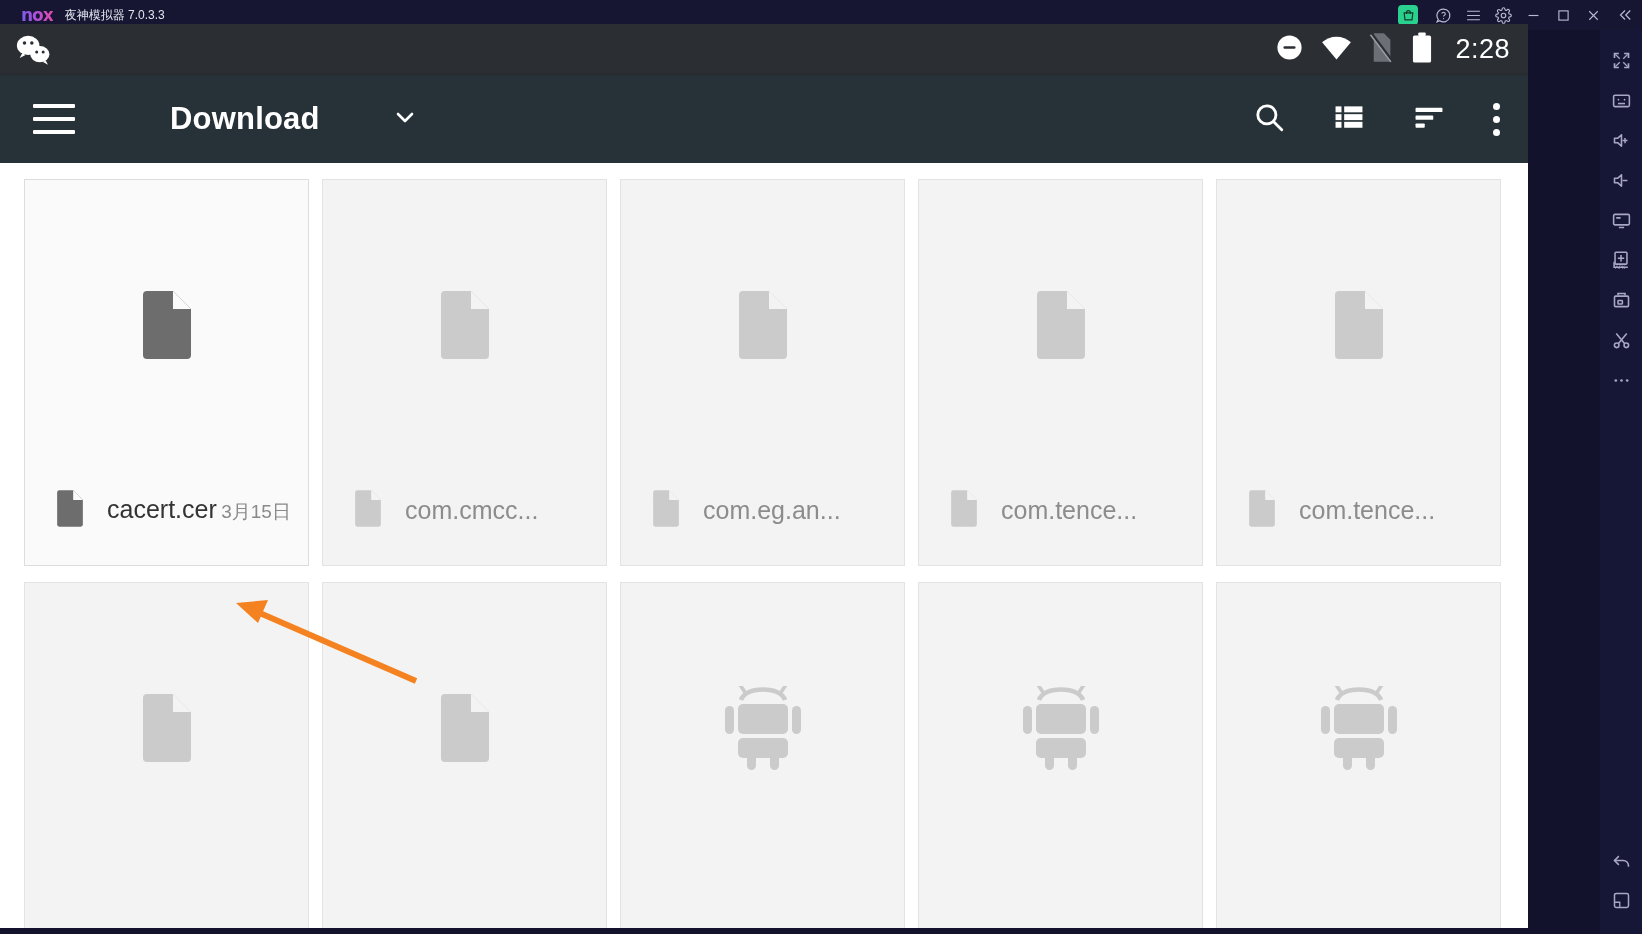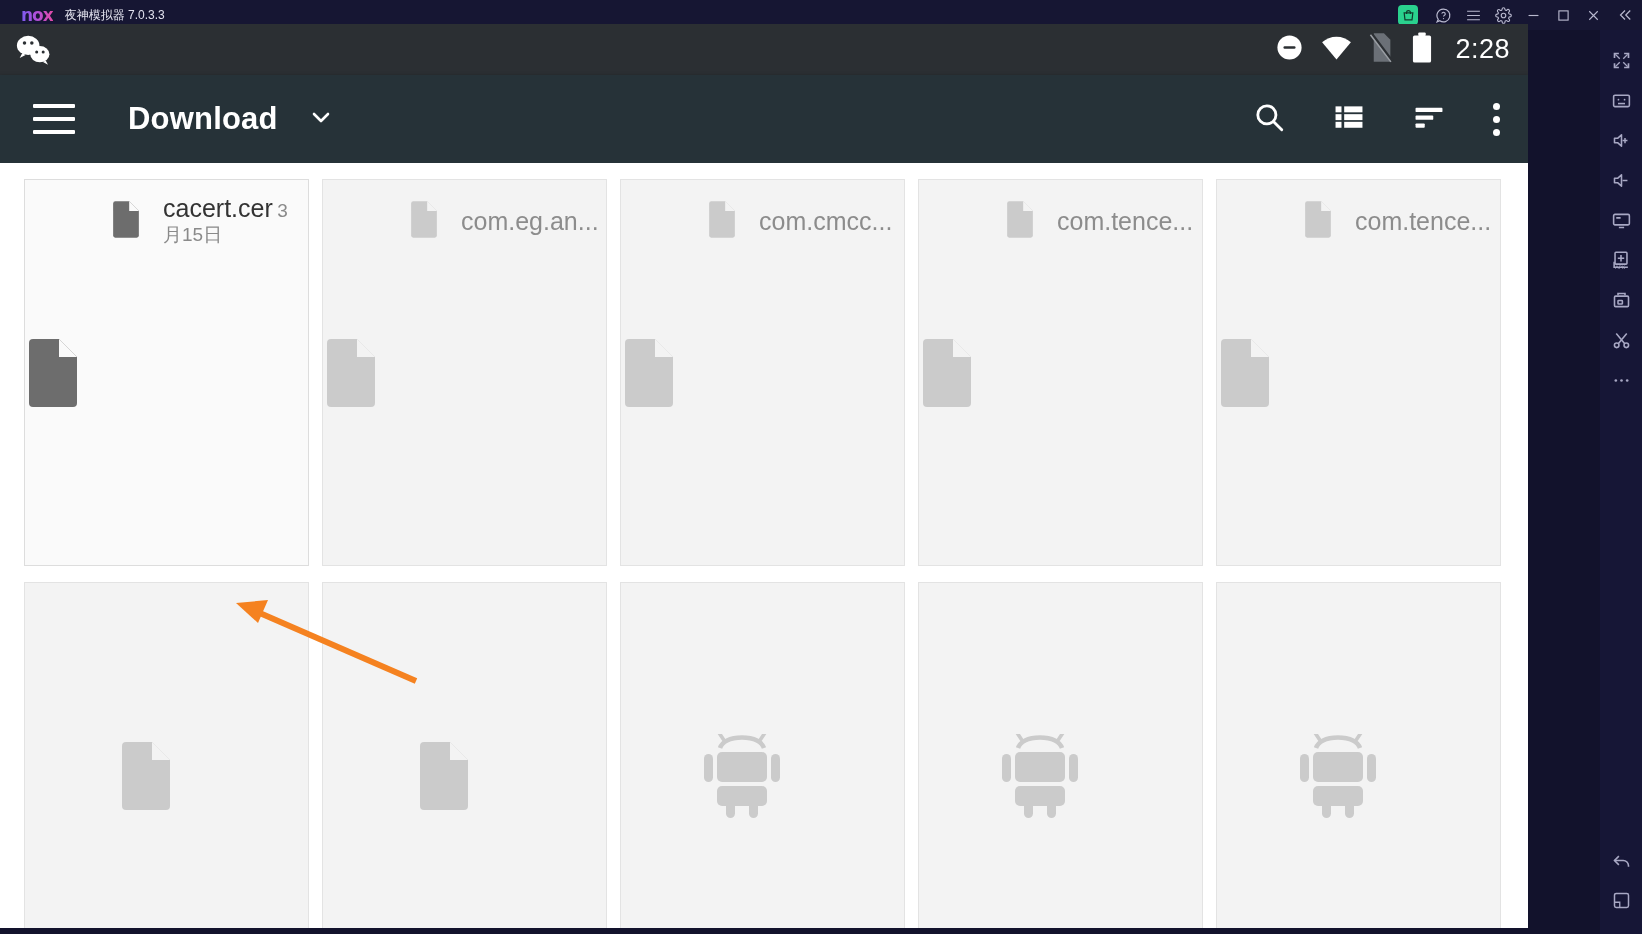--- a/index.html
+++ b/index.html
@@ -99,20 +99,21 @@
     font-family: "Liberation Sans", sans-serif;
   }
 
   
   .app-bar {
     height: 88px; width: 100%;
     background: #263238;
     display: flex; align-items: center;
     padding-left: 33px; padding-right: 28px;
     box-shadow: 0 1px 4px rgba(0,0,0,.35);
+    gap: 42px;
   }
   .hamburger {
     width: 42px; height: 30px;
     display: flex; flex-direction: column; justify-content: space-between;
     cursor: pointer;
   }
   .hamburger i { display:block; height: 4px; background: #fff; border-radius:1px; }
   .appbar-title {
     margin-left: 53px;
     font-size: 31px; color: #fff; font-weight: bold;
@@ -143,21 +144,21 @@
   .grid {
     display: grid;
     grid-template-columns: repeat(5, 285px);
     gap: 16px 13px;
   }
   .card {
     height: 387px;
     background: #f3f3f3;
     border: 1px solid #e3e3e3;
     position: relative;
-    display: flex; flex-direction: row;
+    display: flex; flex-direction: column;
     cursor: pointer;
   }
   .card.selected {
     background: #fafafa;
     border-color: #ddd;
   }
   .card-thumb {
     flex: 1;
     display: flex; align-items: center; justify-content: center;
   }
@@ -448,41 +449,41 @@
             </svg>
           </div>
           <div class="card-foot">
             <span class="mini-icon">
               <svg width="30" height="39" viewBox="0 0 56 72">
                 <path d="M4 6a4 4 0 0 1 4-4h26l18 18v46a4 4 0 0 1-4 4H8a4 4 0 0 1-4-4z" fill="#cbcbcb"></path>
                 <path d="M34 2l18 18H34z" fill="#f3f3f3"></path>
               </svg>
             </span>
             <span class="card-text">
-              <span class="card-name">com.eg.an...</span>
+              <span class="card-name">com.cmcc...</span>
             </span>
           </div>
         </div>
 
         <div class="card dim">
           <div class="card-thumb">
             <svg width="56" height="72" viewBox="0 0 56 72">
               <path d="M4 6a4 4 0 0 1 4-4h26l18 18v46a4 4 0 0 1-4 4H8a4 4 0 0 1-4-4z" fill="#cbcbcb"></path>
               <path d="M34 2l18 18H34z" fill="#f3f3f3"></path>
             </svg>
           </div>
           <div class="card-foot">
             <span class="mini-icon">
               <svg width="30" height="39" viewBox="0 0 56 72">
                 <path d="M4 6a4 4 0 0 1 4-4h26l18 18v46a4 4 0 0 1-4 4H8a4 4 0 0 1-4-4z" fill="#cbcbcb"></path>
                 <path d="M34 2l18 18H34z" fill="#f3f3f3"></path>
               </svg>
             </span>
             <span class="card-text">
-              <span class="card-name">com.cmcc...</span>
+              <span class="card-name">com.eg.an...</span>
             </span>
           </div>
         </div>
 
         <div class="card dim">
           <div class="card-thumb">
             <svg width="56" height="72" viewBox="0 0 56 72">
               <path d="M4 6a4 4 0 0 1 4-4h26l18 18v46a4 4 0 0 1-4 4H8a4 4 0 0 1-4-4z" fill="#cbcbcb"></path>
               <path d="M34 2l18 18H34z" fill="#f3f3f3"></path>
             </svg>

